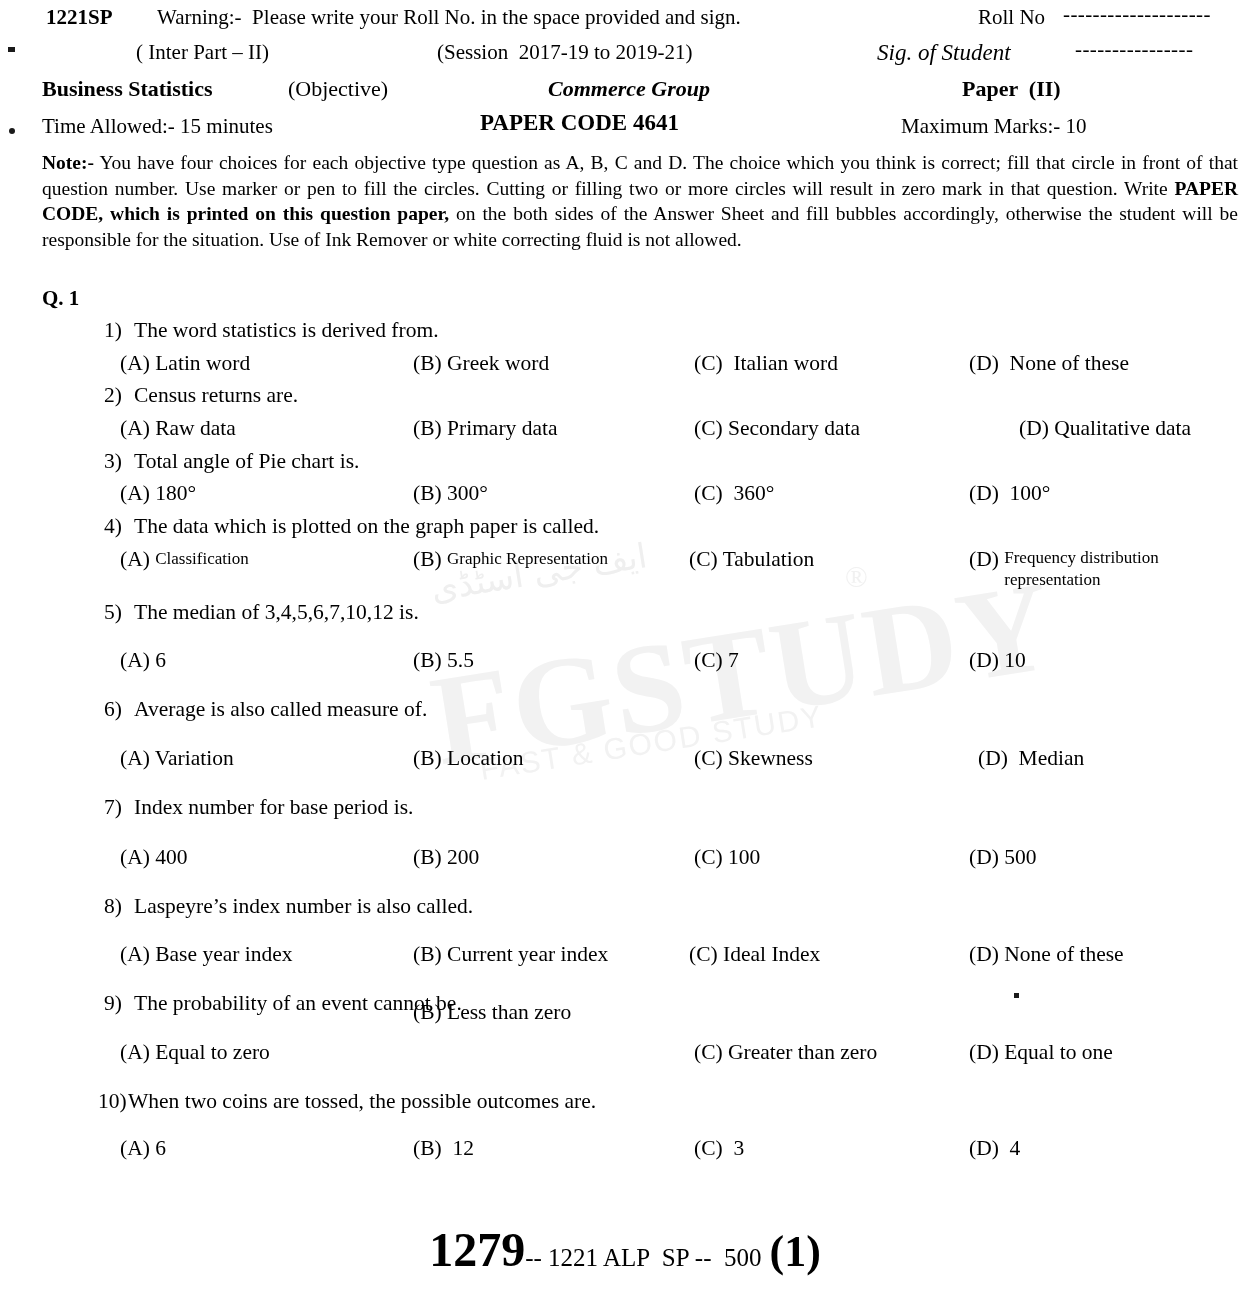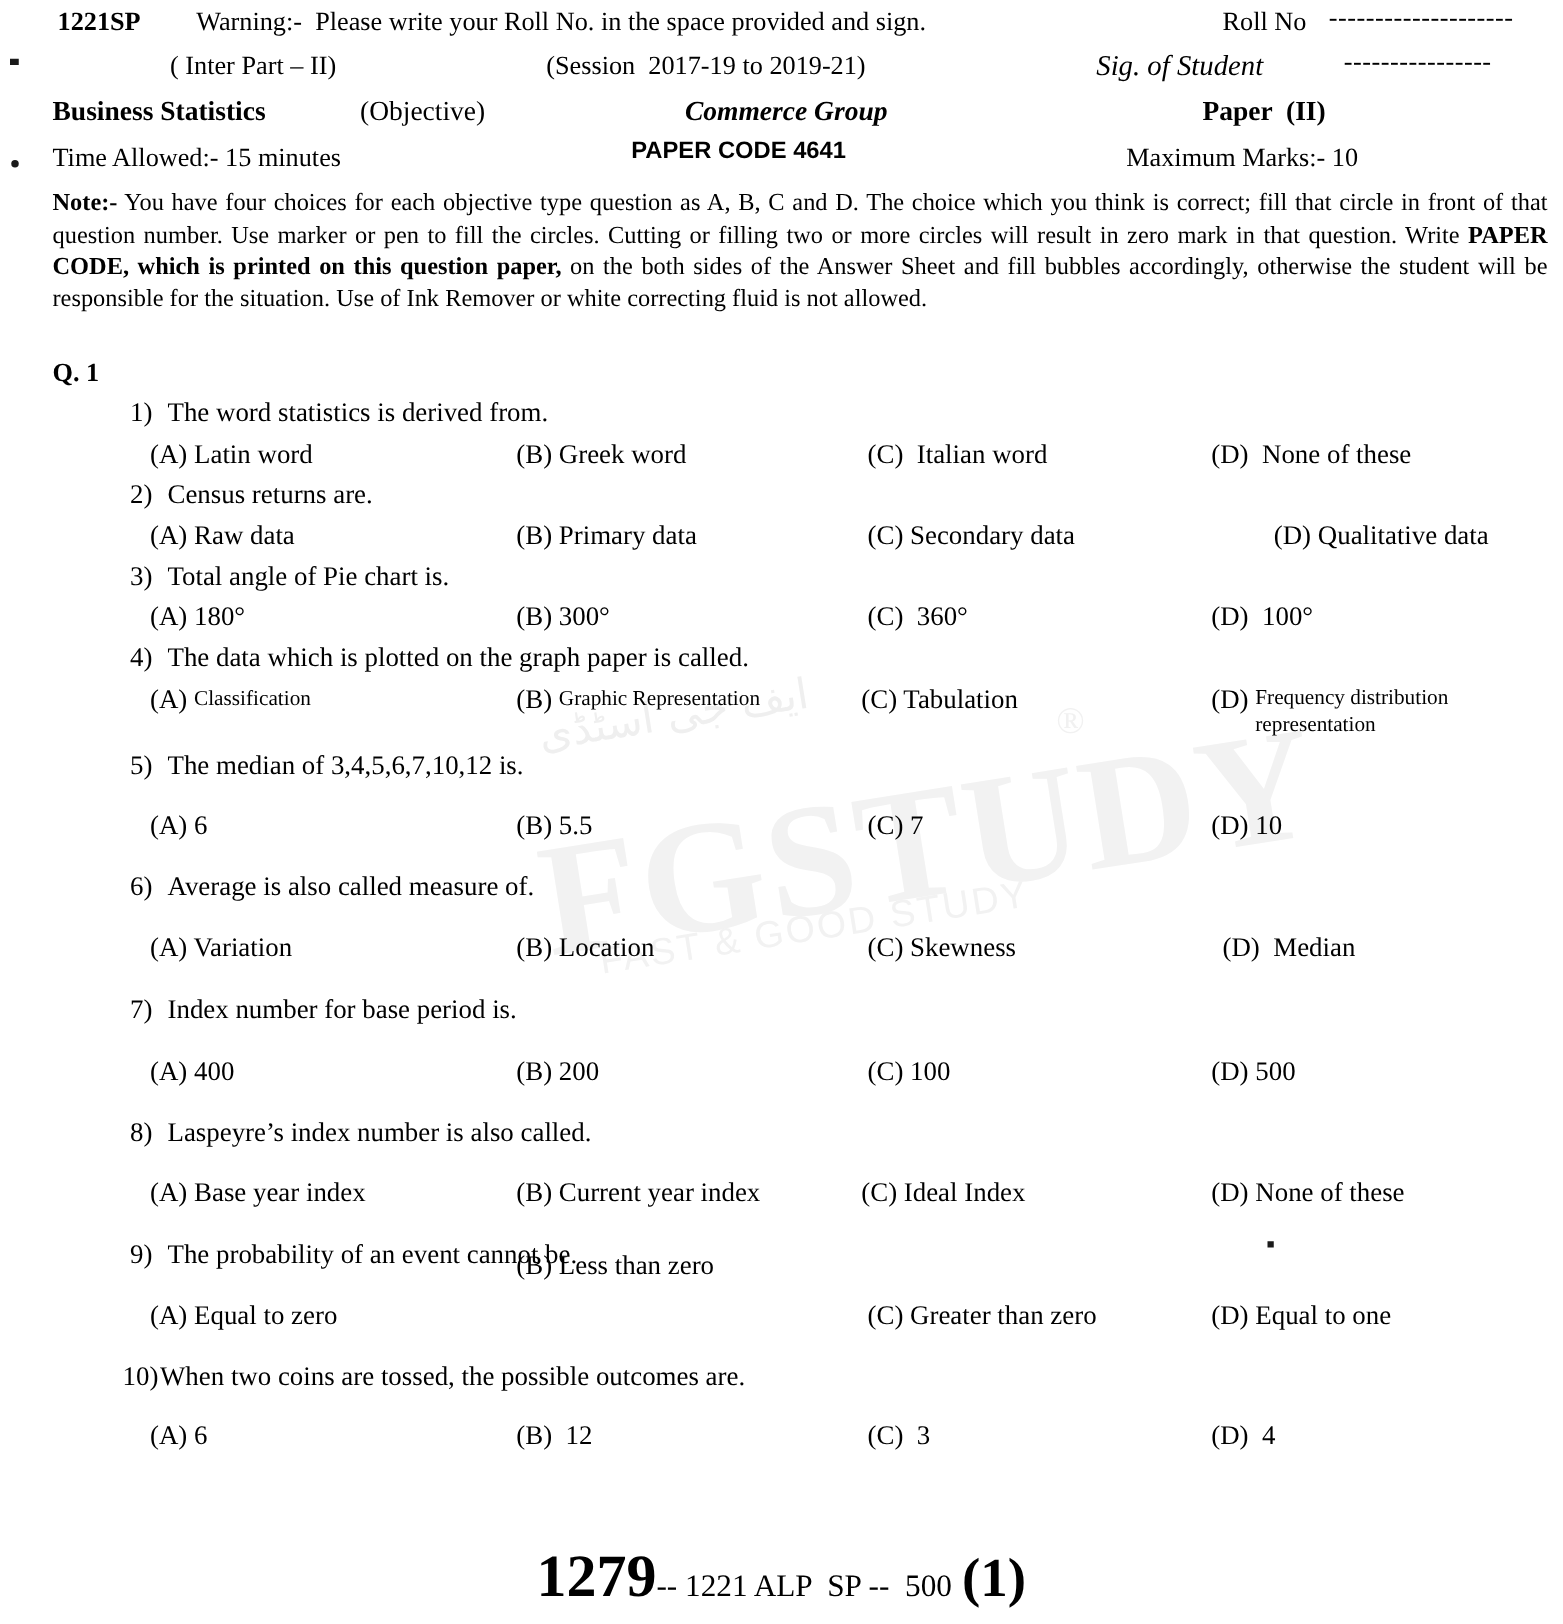--- a/index.html
+++ b/index.html
@@ -127,21 +127,20 @@
   }
 
   
   #footer {
     position: absolute;
     left: 0;
     top: 1222px;
     width: 1250px;
     text-align: center;
     white-space: pre;
-    margin-top: 12px;
   }
   #footer .big   { font-size: 48px; font-weight: bold; letter-spacing: 0px; }
   #footer .mid   { font-size: 25px; }
   #footer .paren { font-size: 44px; font-weight: bold; }
 </style>
 </head>
 <body>
 
 <div id="page">
 
@@ -166,21 +165,21 @@
     <div class="abs" style="left:437px; top:40px; font-size:21px;text-align:right;">(Session  2017-19 to 2019-21)</div>
     <div class="abs" style="left:877px; top:40px; font-size:23px;font-style:italic;">Sig. of Student</div>
     <div class="abs" style="left:1075px; top:37px; font-size:21px; letter-spacing:0.4px;">----------------</div>
 
     <div class="abs b" style="left:42px; top:76px; font-size:22px;">Business Statistics</div>
     <div class="abs" style="left:288px; top:76px; font-size:22px;">(Objective)</div>
     <div class="abs b" style="left:548px; top:76px; font-size:22px;font-style:italic;">Commerce Group</div>
     <div class="abs b" style="left:962px; top:76px; font-size:22px;">Paper  (II)</div>
 
     <div class="abs" style="left:42px; top:114px; font-size:21px;">Time Allowed:- 15 minutes</div>
-    <div class="abs" style="left:505px; top:110px; font-size:19px; font-weight:bold; font-family:Liberation Sans, sans-serif;">PAPER CODE 4641</div>
+    <div class="abs" style="left:480px; top:110px; font-size:23px; font-weight:bold; font-family:Liberation Serif, serif;">PAPER CODE 4641</div>
     <div class="abs" style="left:901px; top:114px; font-size:21px;">Maximum Marks:- 10</div>
   </div>
 
   <div id="note"><span class="lead">Note:-</span><span>  You have four choices for each objective type question as A, B, C and D.  The choice which you think is correct; fill that circle in front of that question number.  Use marker or pen to fill the circles. Cutting or filling two or more circles will result in zero mark in that question. Write </span><span class="emph">PAPER CODE, which is printed on this question paper,</span><span> on the both sides of the Answer Sheet and fill bubbles accordingly, otherwise the student will be responsible for the situation. Use of Ink Remover or white correcting fluid is not allowed.</span></div>
 
   <div id="qlabel">Q. 1</div>
 
   <div class="layer">
 
     <div class="q-stem" style="top:318px;"><span class="qnum">1)</span><span>The word statistics is derived from.</span></div>

